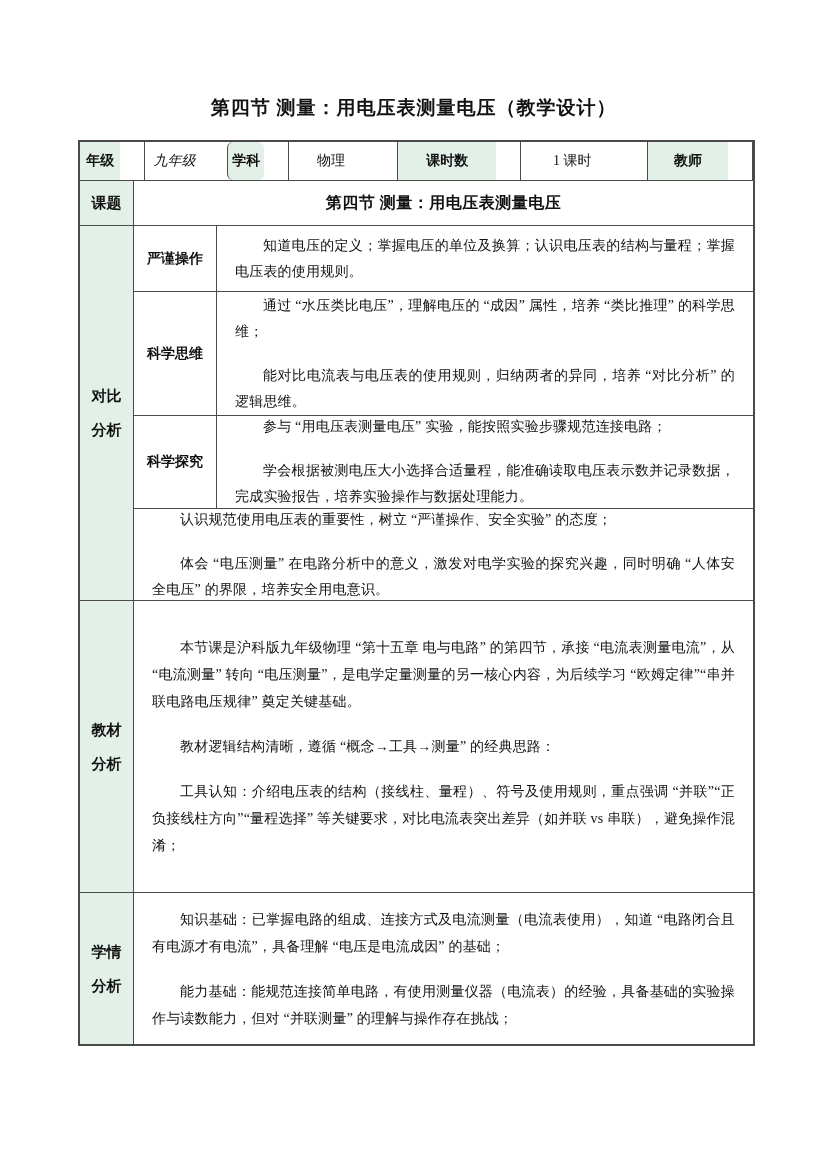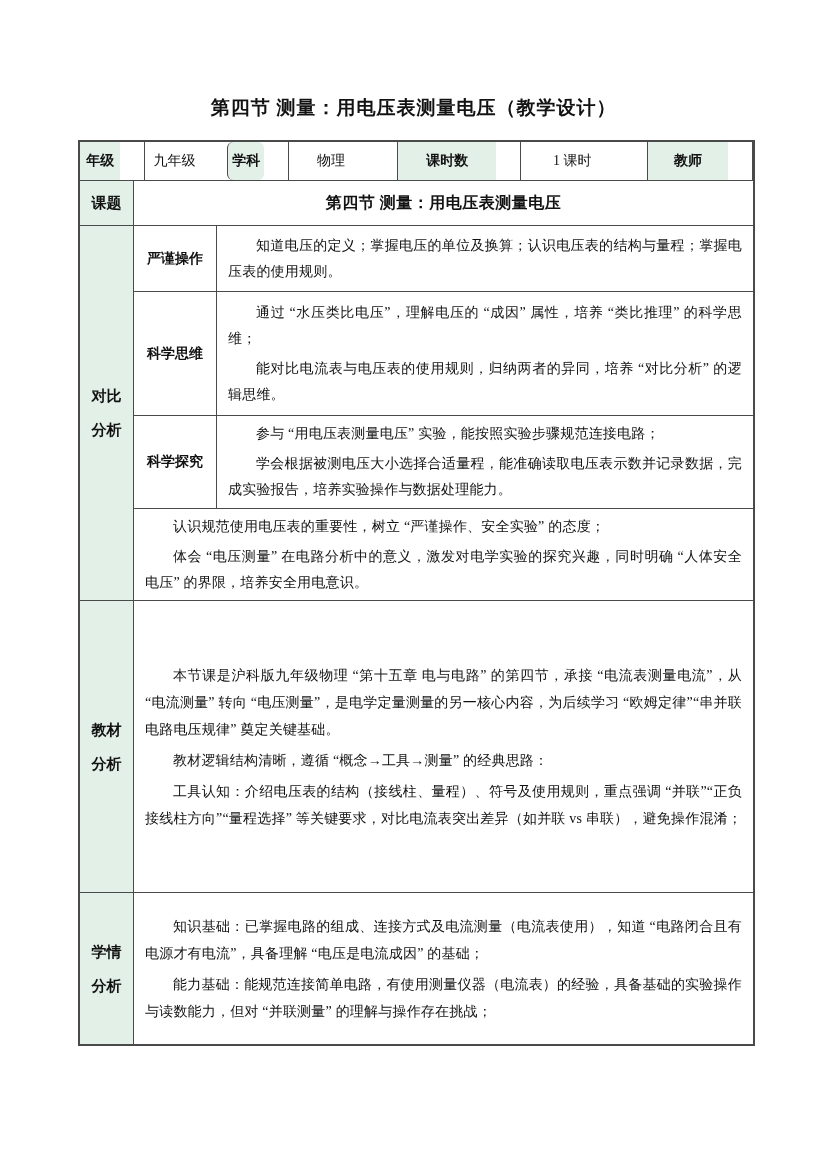--- a/index.html
+++ b/index.html
@@ -29,21 +29,21 @@
   }
   .cell + .cell, .objcol { border-left:1px solid #4a4a4a; }
 
   .hl { background:#e2f0e8; }
   .lbl { font-weight:bold; font-size:15px; text-align:center; }
   .lbl .wrap2 { display:block; width:2em; margin:0 auto; text-align:center; line-height:34px; }
 
   
   .r1 { height:38px;gap:24px; }
   .r1 .cell { font-size:14px; }
-  .w-grade-l{width:50px;} .w-grade-v{width:73px;}
+  .w-grade-l{width:50px;} .w-grade-v{width:73px;font-style:italic;}
   .w-subj-l{width:45px;border-radius:6px;}  .w-subj-v{width:105px;}
   .w-per-l{width:123px;}  .w-per-v{width:127px;}
   .w-tea-l{width:100px;}  .w-tea-v{flex:1;}
 
   
   .r2 { height:45px; }
   .topic-value { flex:1; font-weight:bold; font-size:16px; letter-spacing:0.5px; }
 
   .labelcol { width:53px; flex:0 0 53px; }
 
@@ -60,21 +60,21 @@
   }
 
   .r4 { height:292px; }
   .r5 { height:152px; }
 
   .content {
     flex:1; display:flex; flex-direction:column; justify-content:center;
     padding:4px 9px; align-items:stretch;
   }
   .content p.para {
-    margin:2px; font-size:14px; line-height:26px; text-indent:2em;
+    margin:9px; font-size:14px; line-height:26px; text-indent:2em;
     text-align:justify; letter-spacing:0.2px;
   }
   .r4 .content p.para, .r5 .content p.para { line-height:27px; }
 </style>
 </head>
 <body>
 
 <div class="page">
 
   <div class="doc-title">第四节 测量：用电压表测量电压（教学设计）</div>

